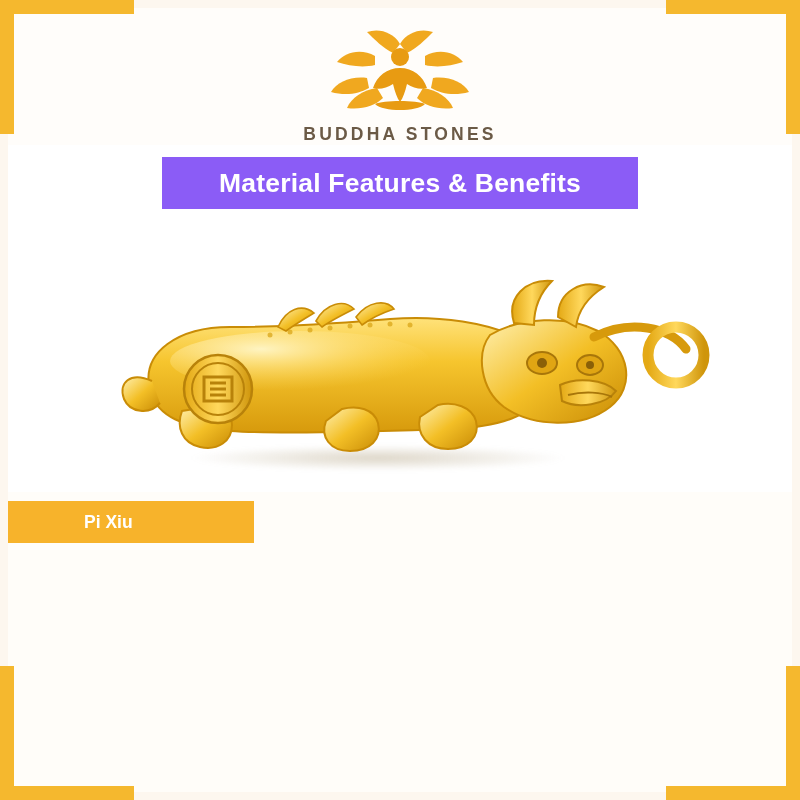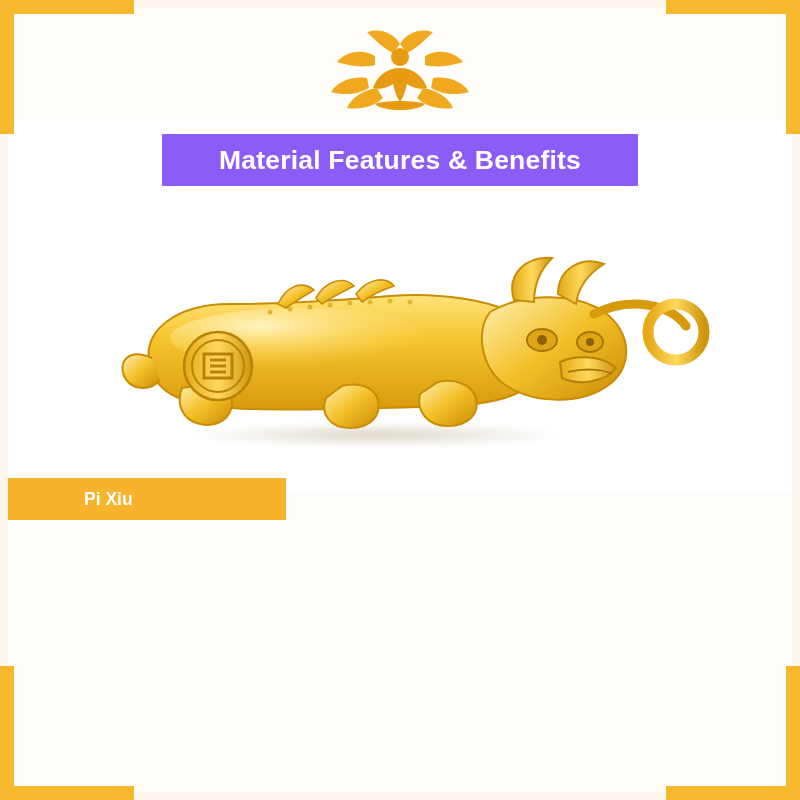--- a/index.html
+++ b/index.html
@@ -143,21 +143,21 @@
   .label-bar {
     position: relative;
     height: 42px;
     margin-top: -22px;
     z-index: 4;
   }
   .label-chip {
     position: absolute;
     left: 0;
     top: 0;
-    width: 278px;
+    width: 246px;
     height: 42px;
     background: #f7b32b;
     display: flex;
     align-items: center;
   }
   .label-chip span {
     margin-left: 76px;
     color: #ffffff;
     font-weight: bold;
     font-size: 17.5px;
@@ -231,20 +231,21 @@
         </g>
         <g fill="#e89b12">
 
           <circle cx="95" cy="31" r="9"></circle>
 
           <path d="M95 42 C82 42 72 50 68 62 C74 64 82 62 88 58 C90 66 92 72 95 76 C98 72 100 66 102 58 C108 62 116 64 122 62 C118 50 108 42 95 42 Z"></path>
 
           <path d="M70 78 C78 86 112 86 120 78 C112 74 78 74 70 78 Z"></path>
         </g>
       </svg>
+      <div class="logo-text">BUDDHA STONES</div>
     </div>
 
     <div class="title-wrap">
       <div class="title-bar">
         <h1>Material Features &amp; Benefits</h1>
       </div>
     </div>
 
     <div class="photo-area">
       <div class="pixiu-stage">

